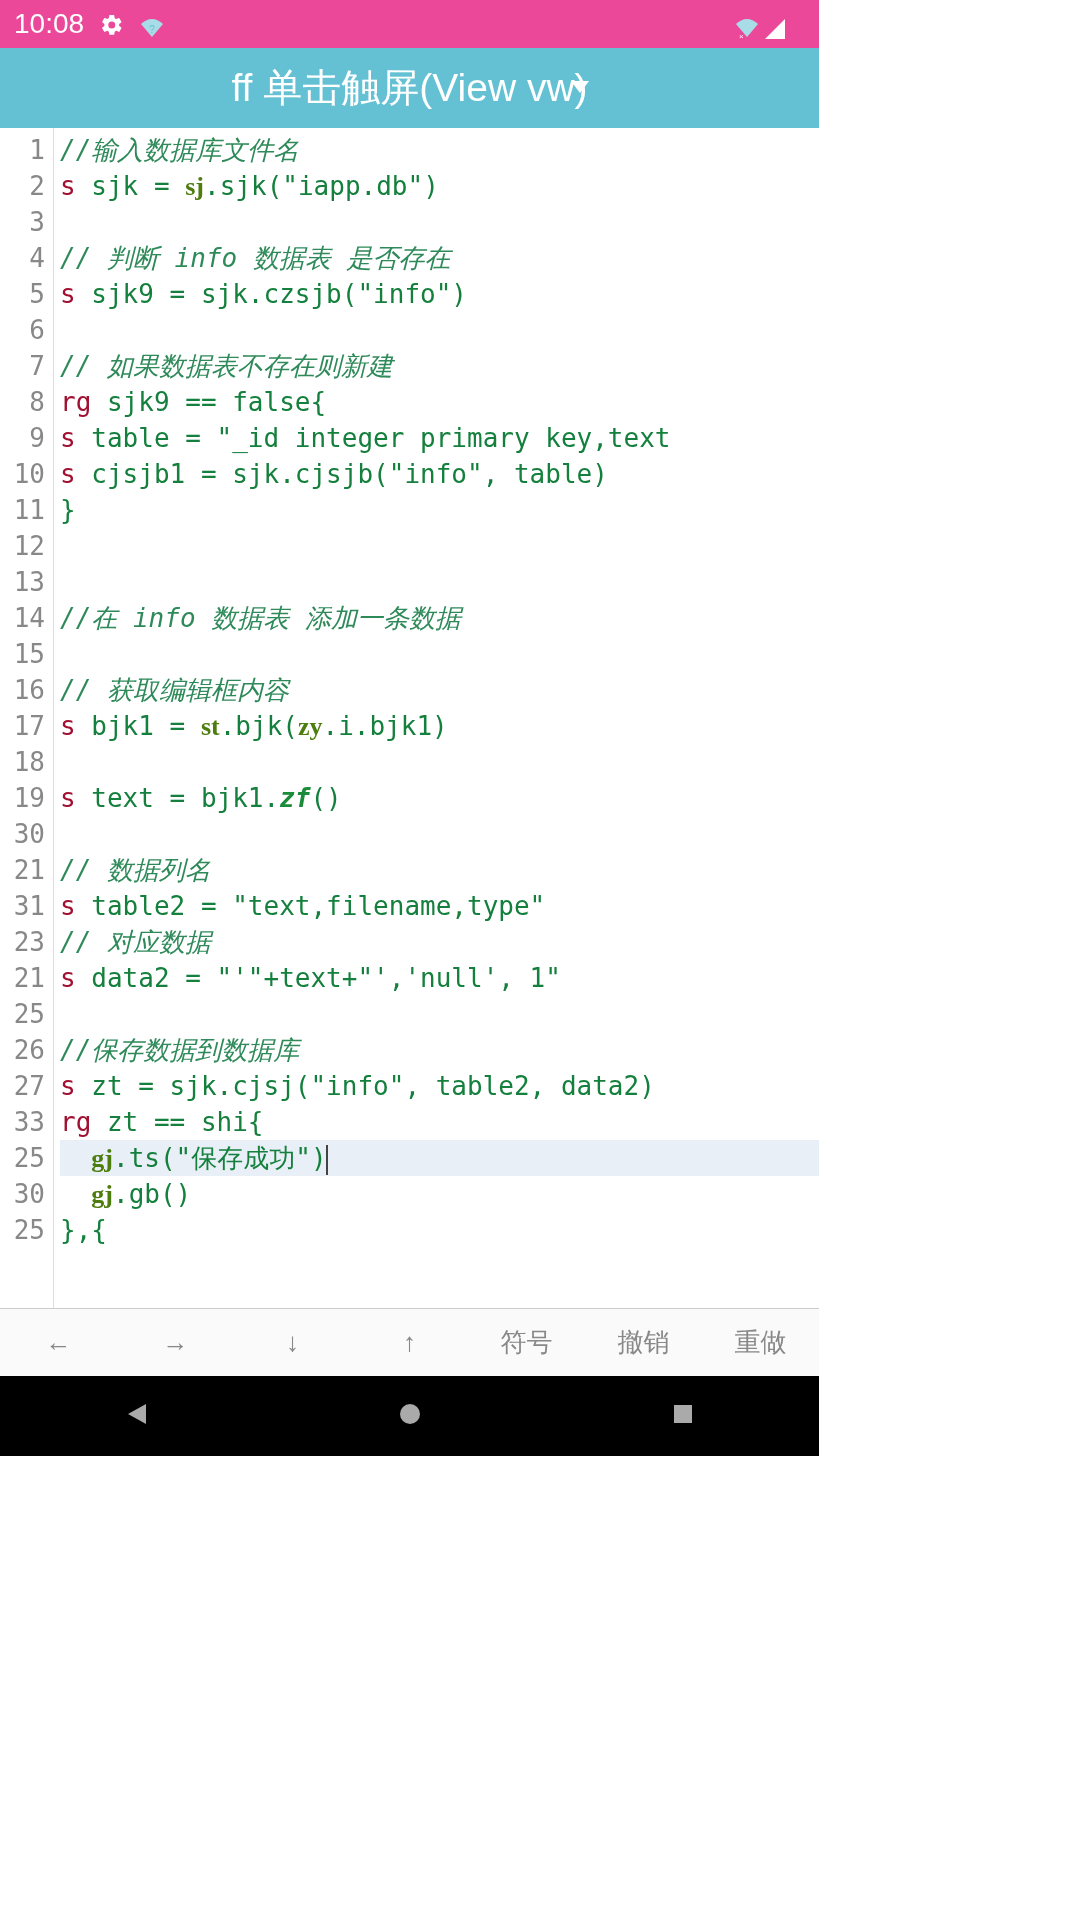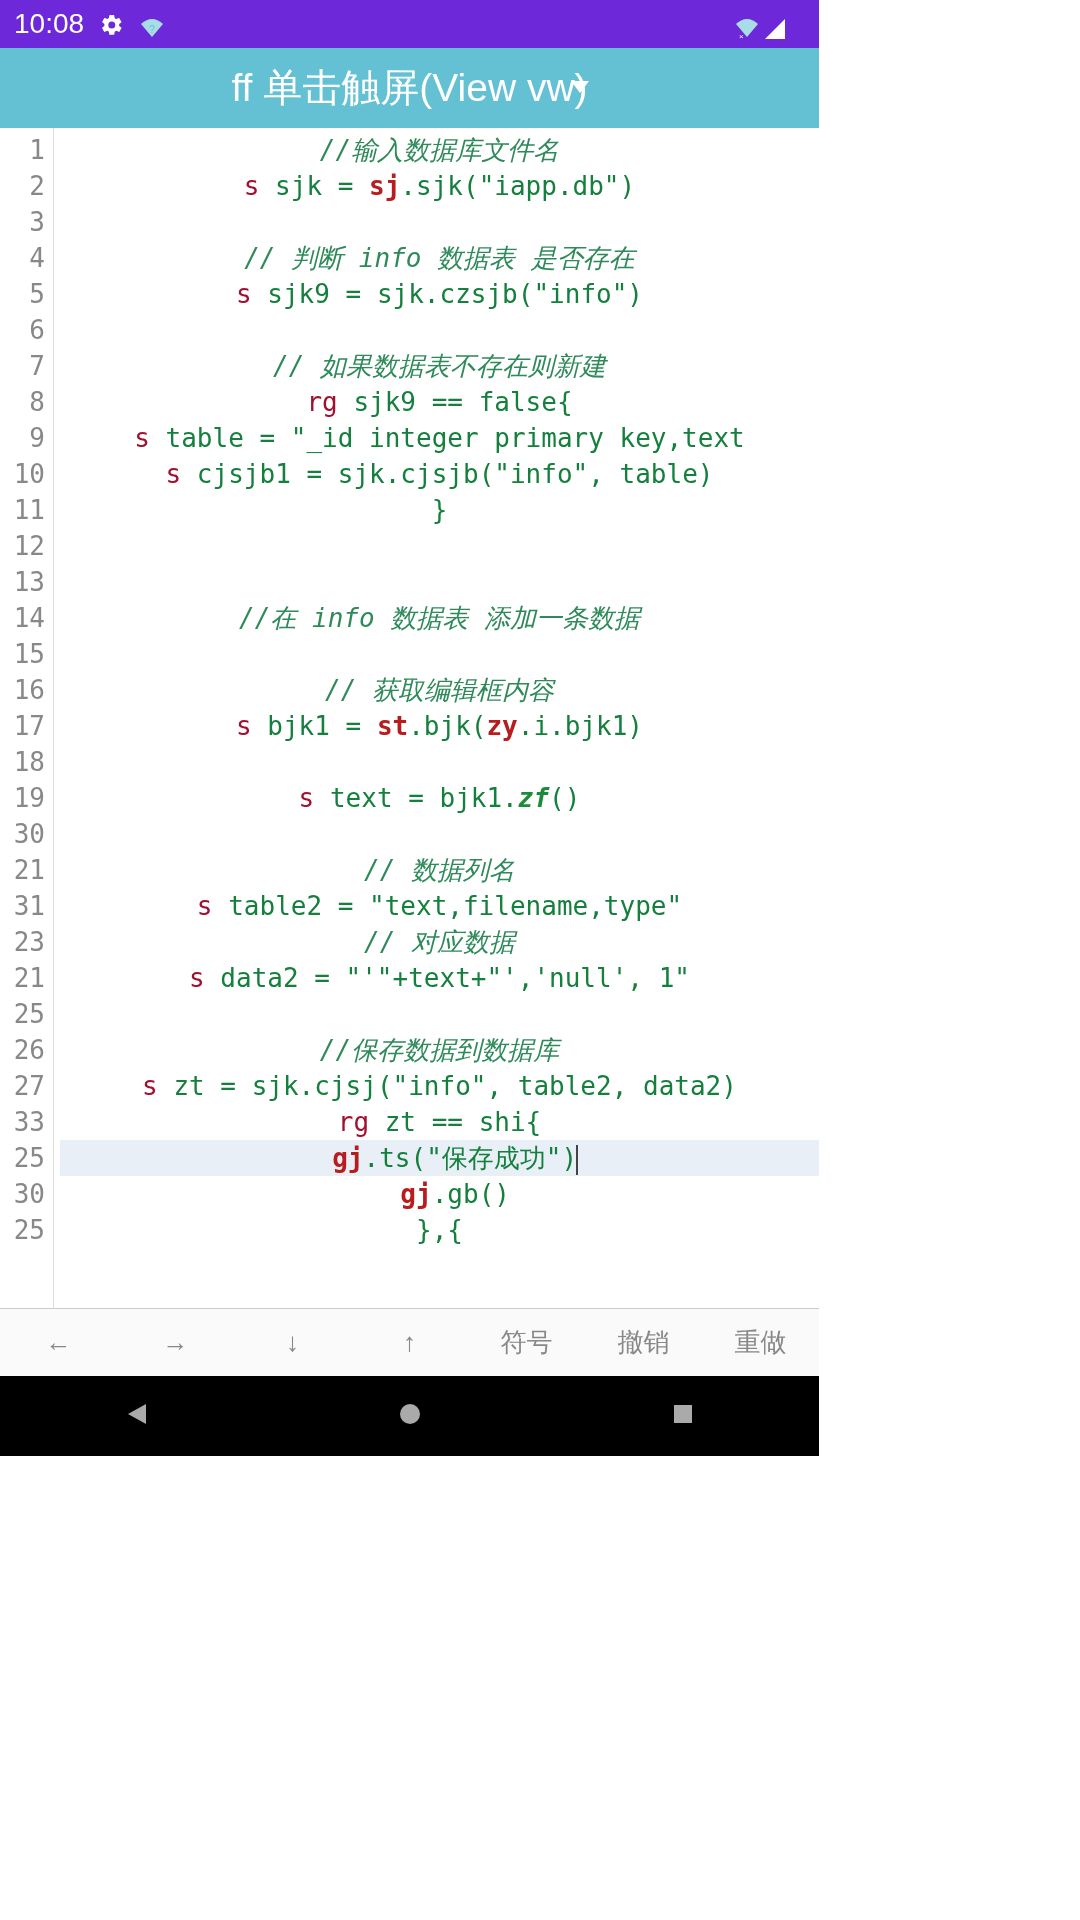--- a/index.html
+++ b/index.html
@@ -11,21 +11,21 @@
     font-family: -apple-system, BlinkMacSystemFont, sans-serif;
     width: 819px;
     height: 1456px;
     display: flex;
     flex-direction: column;
     background: #fff;
     overflow: hidden;
   }
   .status-bar {
     height: 48px;
-    background: #6d28d9;
+    background: #ec4899;
     display: flex;
     align-items: center;
     justify-content: space-between;
     padding: 0 14px;
     color: #fff;
     font-size: 28px;
     font-weight: 500;
   }
   .status-left {
     display: flex;
@@ -103,32 +103,31 @@
     padding-right: 2px;
     color: #888;
   }
   .code-area {
     flex: 1;
     padding: 4px 0 0 6px;
     font-size: 26px;
     line-height: 36px;
     white-space: pre;
     overflow: hidden;
-    text-align: center;
   }
   .code-line {
     height: 36px;
     position: relative;
   }
   .line-hl {
     background: #e8eff7;
   }
   .c-comment { color: #2f8a5a; font-style: italic; }
   .c-keyword { color: #a01030; }
-  .c-builtin { color: #b91c1c; font-weight: 700; }
+  .c-builtin { color: #4d7c0f; font-weight: 700; font-family: Liberation Serif, serif; }
   .c-func { color: #1a8c3a; font-weight: 700; font-style: italic; }
   .c-text { color: #15803d; }
   .cursor {
     display: inline-block;
     width: 2px;
     height: 30px;
     background: #444;
     vertical-align: middle;
     margin-left: -1px;
   }

